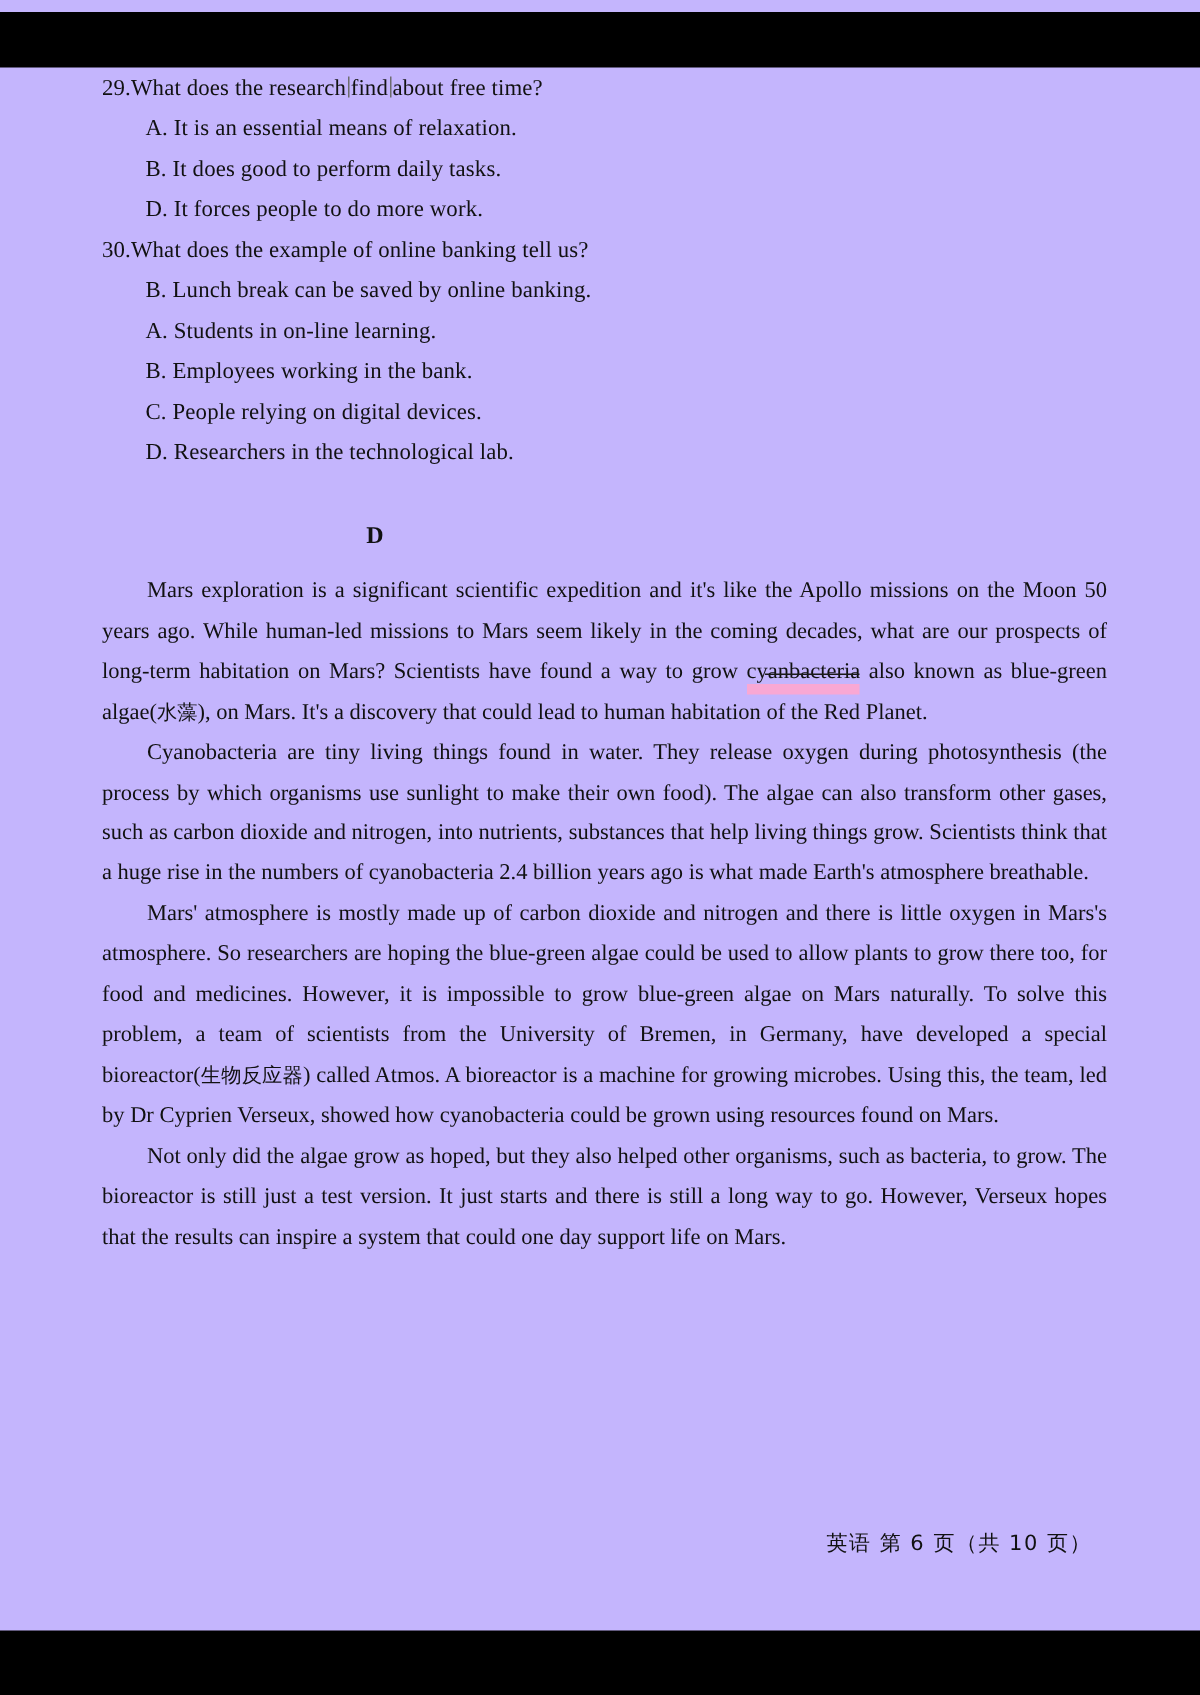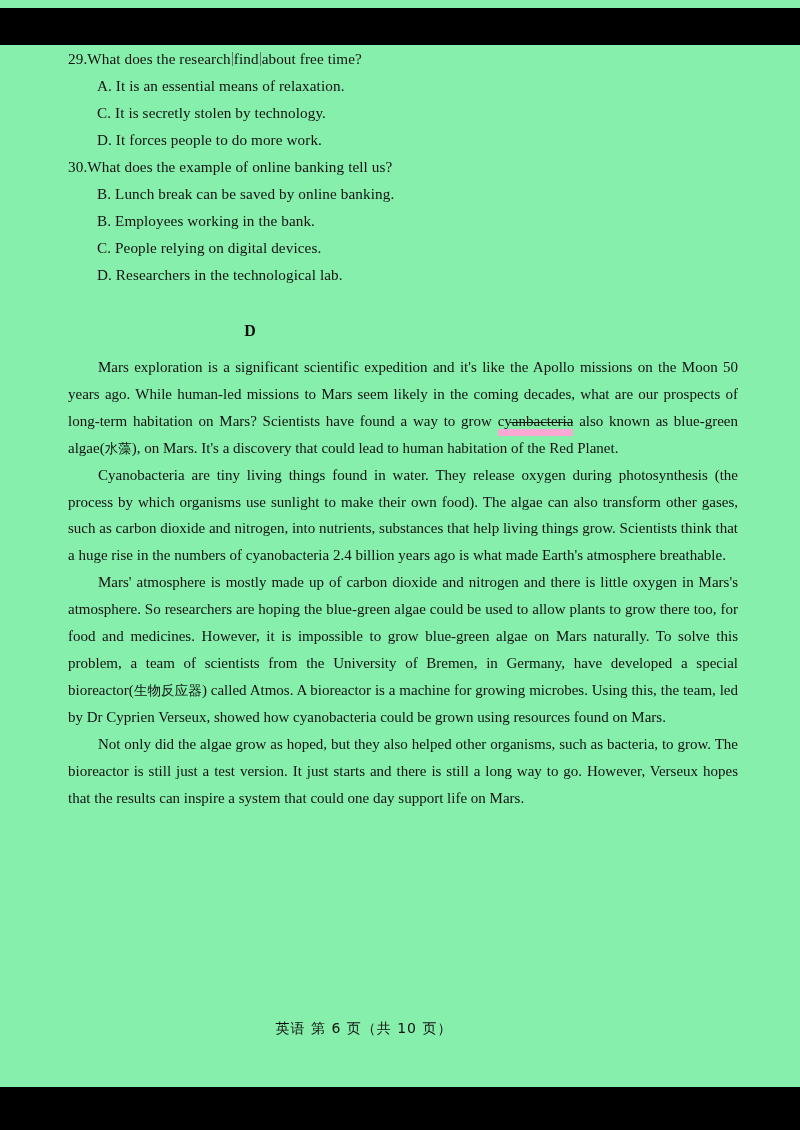--- a/index.html
+++ b/index.html
@@ -4,21 +4,21 @@
 <style>
   html, body {
     margin: 0;
     padding: 0;
     background: #ffffff;
   }
   .page {
     position: relative;
     width: 800px;
     height: 1130px;
-    background: #86efac;
+    background: #c4b5fd;
     overflow: hidden;
     font-family: "Liberation Serif", "DejaVu Serif", serif;
     color: #111111;
   }
 
   
   .scan-band-top {
     position: absolute;
     left: 0;
     top: 8px;
@@ -111,46 +111,47 @@
     height: 1px;
     background: #1a1a1a;
   }
 
   
   .footer {
     position: absolute;
     left: 0;
     top: 975px;
     width: 728px;
-    text-align: center;
+    text-align: right;
     font-size: 14px;
     font-family: "DejaVu Sans", "Liberation Sans", sans-serif;
     letter-spacing: 1px;
   }
 </style>
 </head>
 <body>
 
 <div class="page">
 
   <div class="scan-band-top"></div>
   <div class="scan-band-bottom"></div>
 
   <div class="content">
 
     <div class="questions">
 
       <div class="q-line q-stem"><span>29.</span><span>What does the research</span><span class="artifact-bar"></span><span>find</span><span class="artifact-bar"></span><span>about free time?</span></div>
       <div class="q-line q-opt">A. It is an essential means of relaxation.</div>
-      <div class="q-line q-opt">C. It is secretly stolen by technology.</div>
+      <div class="q-line q-opt">B. It does good to perform daily tasks.</div>
       <div class="q-line q-opt">D. It forces people to do more work.</div>
 
       <div class="q-line q-stem">30.What does the example of online banking tell us?</div>
       <div class="q-line q-opt">B. Lunch break can be saved by online banking.</div>
 
+      <div class="q-line q-opt">A. Students in on-line learning.</div>
       <div class="q-line q-opt">B. Employees working in the bank.</div>
       <div class="q-line q-opt">C. People relying on digital devices.</div>
       <div class="q-line q-opt">D. Researchers in the technological lab.</div>
 
     </div>
 
     <div class="section-letter">D</div>
 
     <div class="passage">
 

